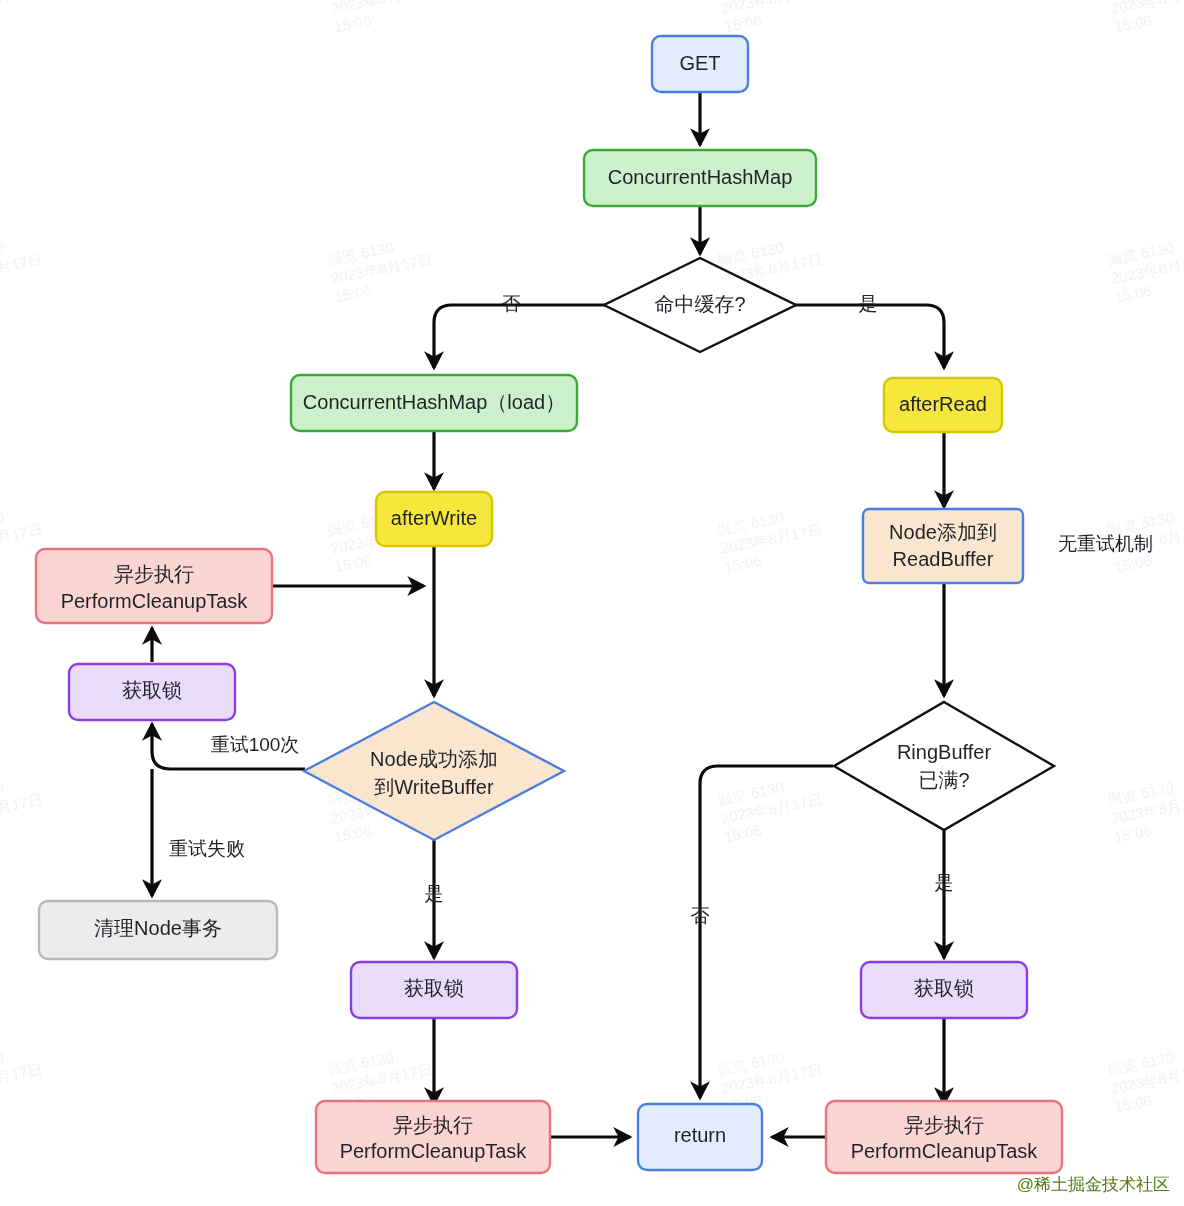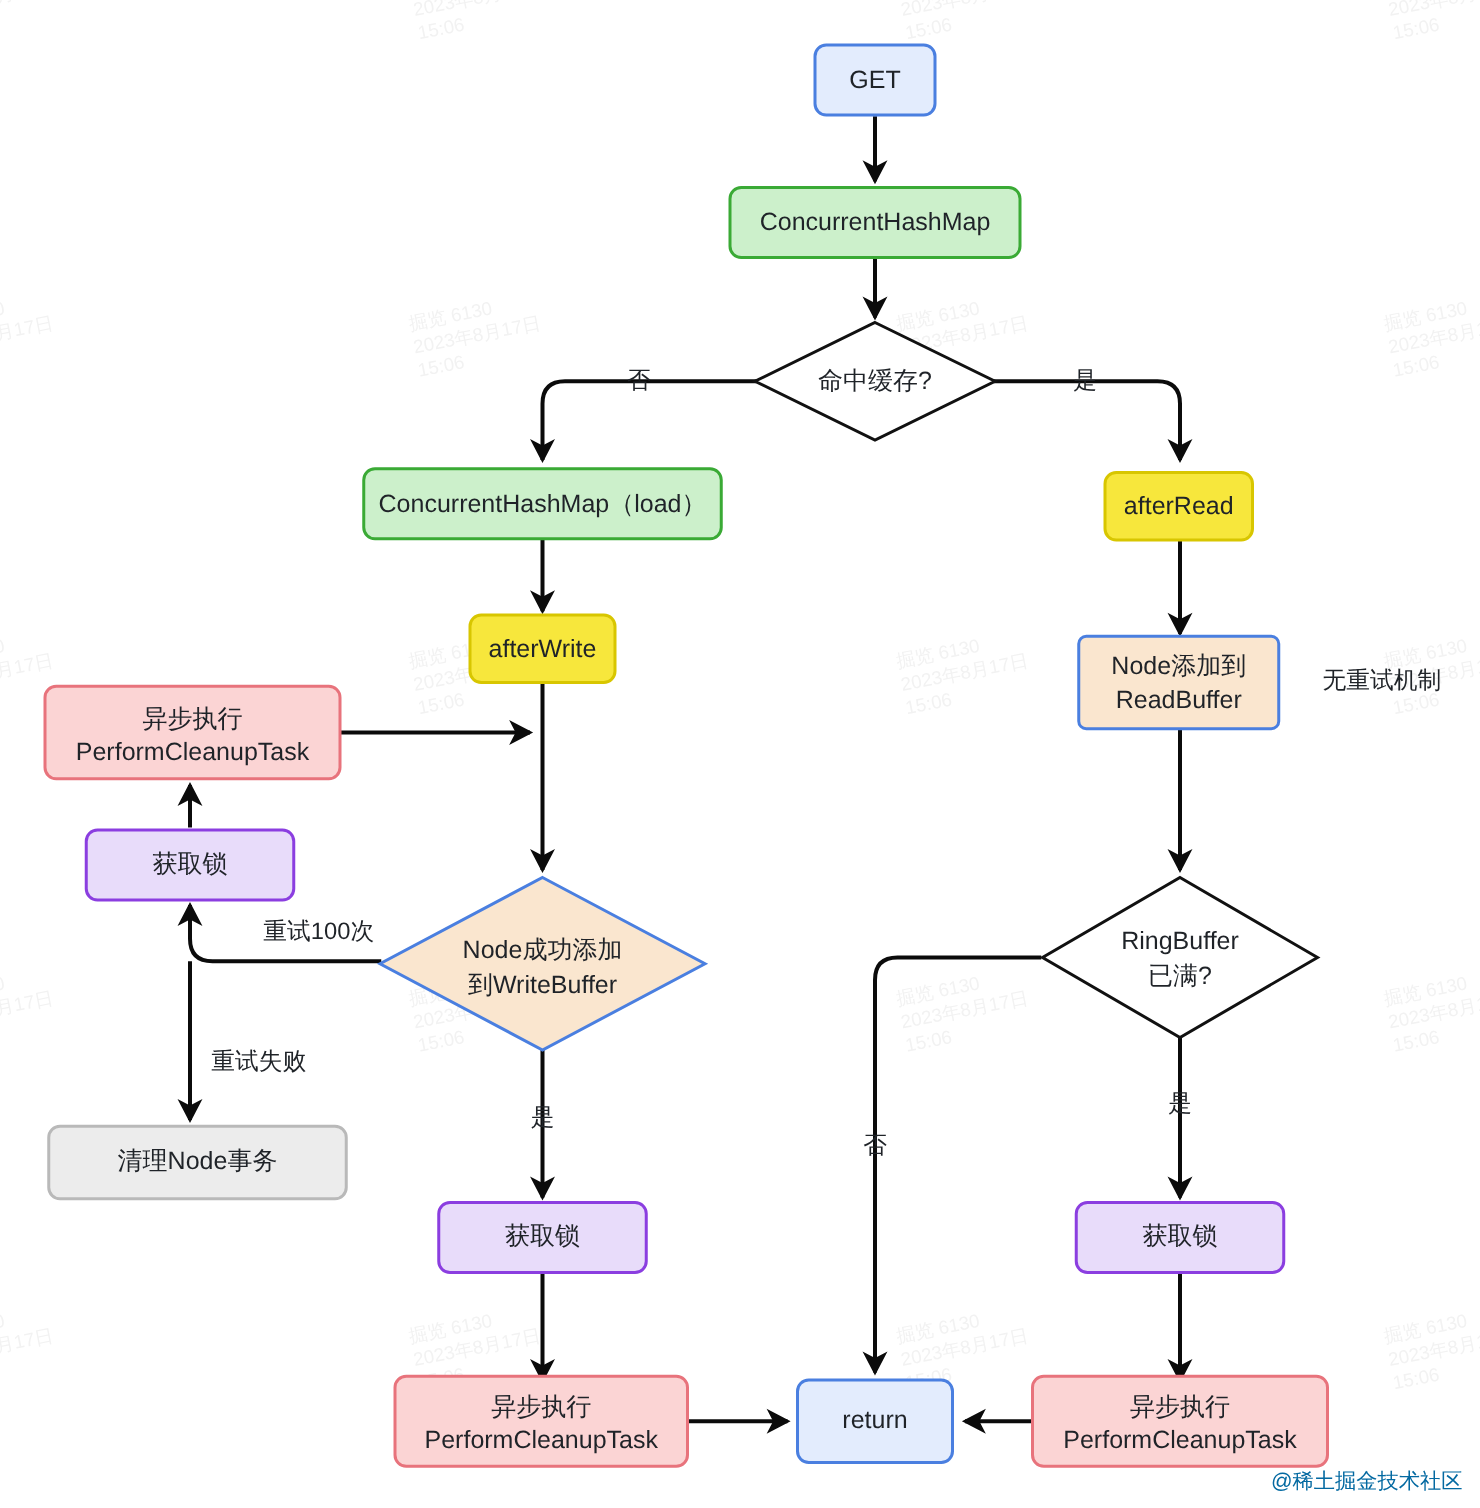--- a/index.html
+++ b/index.html
@@ -71,21 +71,21 @@
     inset: 0;
     z-index: 0;
   }
   #diagram-root { z-index: 1; }
   #corner-watermark {
     position: absolute;
     right: 14px;
     bottom: 10px;
     font-family: "Liberation Sans", "DejaVu Sans", sans-serif;
     font-size: 17px;
-    color: #0369a1;
+    color: #4d7c0f;
     z-index: 2;
     white-space: pre;
   }
 </style>
 </head>
 <body>
 
 <div id="watermark-layer">
     <div class="wm" style="left: -60px; top: -30px; color: rgb(242, 242, 242);">掘览 6130
 2023年8月17日

